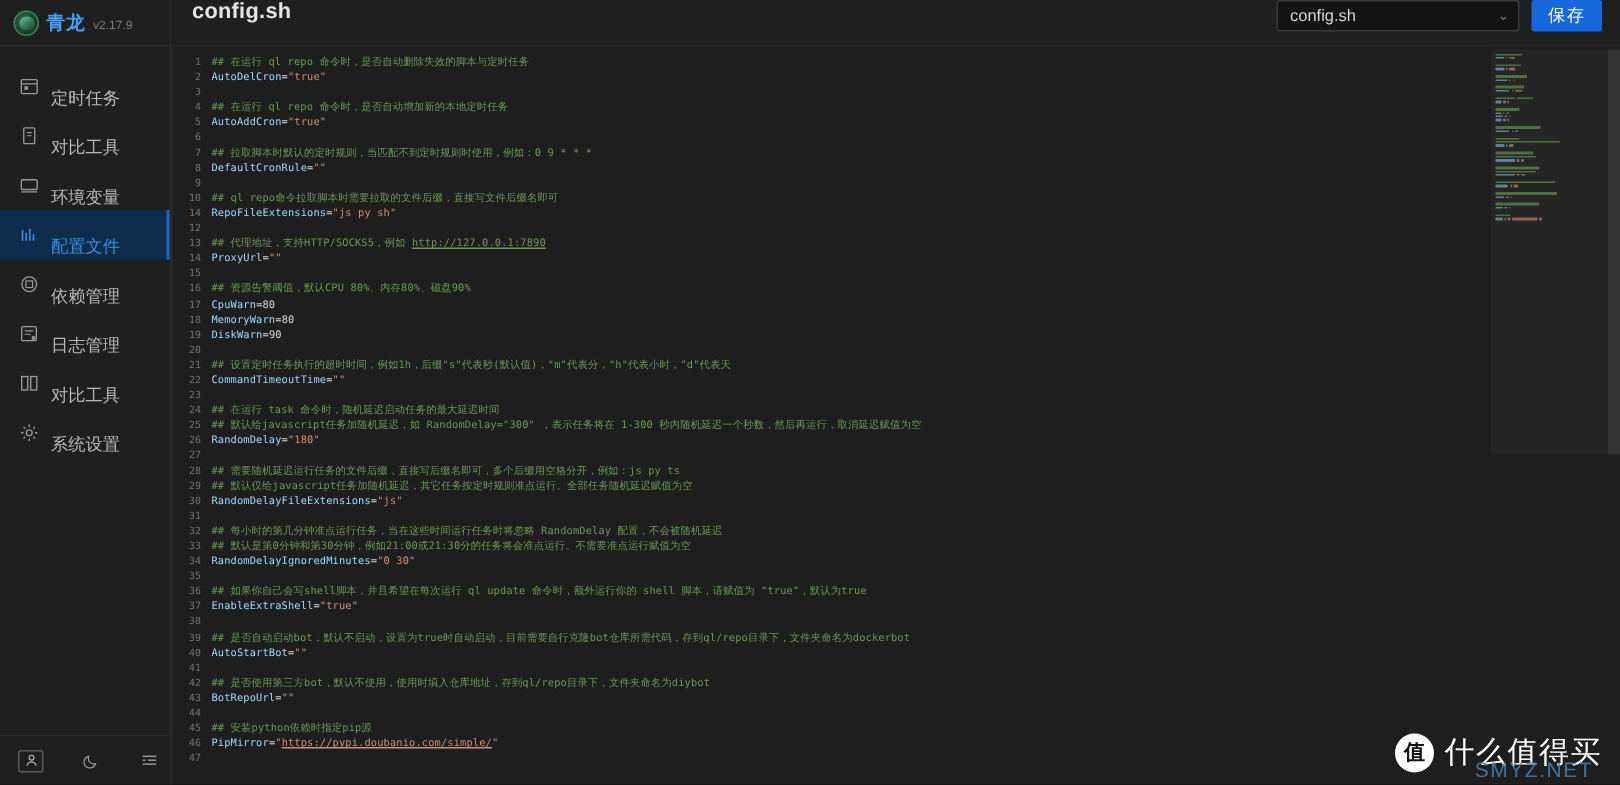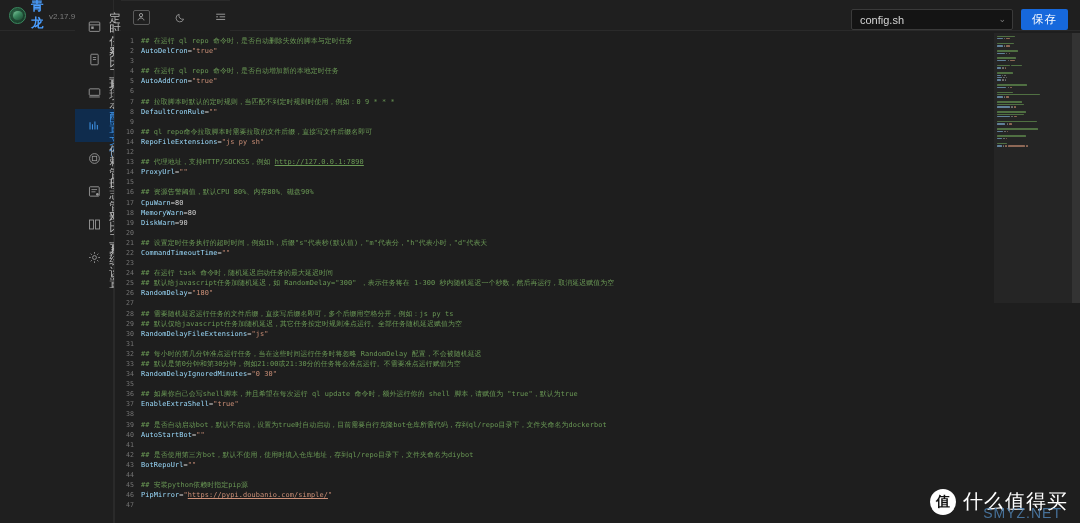--- a/index.html
+++ b/index.html
@@ -9,21 +9,21 @@
     font-family: "Liberation Sans", sans-serif;
     overflow: hidden;
   }
   #app { position: relative; width: 1080px; height: 523px; display: flex; background:#141414; }
 
   
   .sidebar {
     width: 114px; height: 523px;
     background: #1f1f1f;
     border-right: 1px solid #2a2a2a;
-    display: flex; flex-direction: row;
+    display: flex; flex-direction: column;
     position: relative;
   }
   .brand {
     height: 31px; display: flex; align-items: center; gap: 5px;
     padding-left: 9px;
     border-bottom: 1px solid #2a2a2a;
     background: #1f1f1f;
   }
   .logo-circle {
     width: 17px; height: 17px; border-radius: 50%;
@@ -65,21 +65,21 @@
   .fbtn { width: 18px; height: 16px; display:flex; align-items:center; justify-content:center;
           color:#9a9a9a; cursor:pointer; }
   .fbtn.boxed { border:1px solid #5a5a5a; border-radius:2px; width:17px; height:15px; }
   .fbtn svg { display:block; }
 
   
   .main { flex: 1 1 auto; height: 523px; display:flex; flex-direction:column; background:#141414; }
 
   .topbar {
     height: 31px; background:#1f1f1f; border-bottom:1px solid #2a2a2a;
-    display:flex; align-items:flex-end; justify-content:space-between;
+    display:flex; align-items:flex-start; justify-content:space-between;
     padding: 0 12px 0 14px;
   }
   .page-title { color:#e6e6e6; font-size:14.5px; font-weight:bold; letter-spacing:.2px; }
   .topbar-right { display:flex; align-items:center; gap:8px; }
   .select {
     width: 162px; height: 21px; background:#141414; border:1px solid #3a3a3a;
     border-radius:2px; display:flex; align-items:center; justify-content:space-between;
     padding: 0 6px 0 8px; color:#d4d4d4; font-size:11px; cursor:pointer;
   }
   .select .chev { color:#7a7a7a; font-size:9px; line-height:1; }

